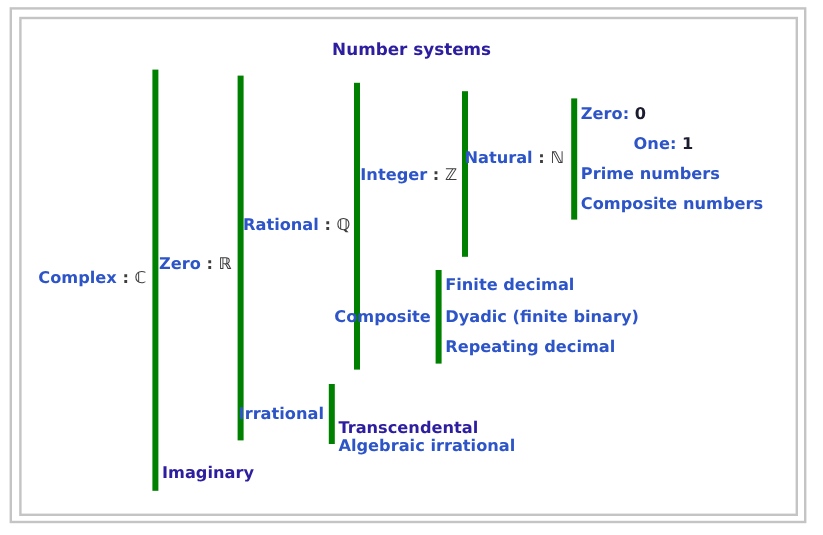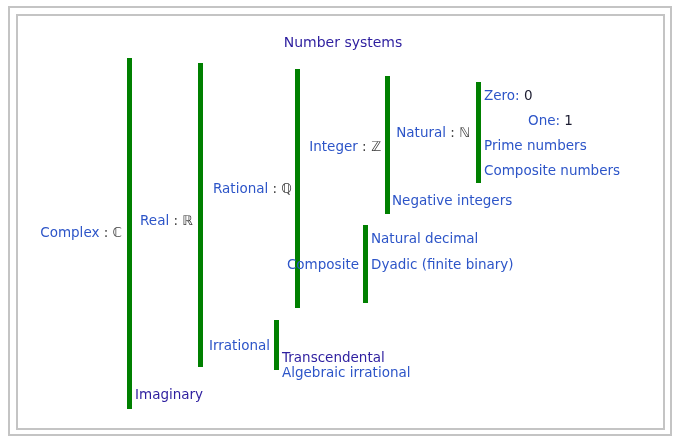--- a/index.html
+++ b/index.html
@@ -7,20 +7,21 @@
     padding: 0;
     background: #ffffff;
     font-family: "DejaVu Sans", "Liberation Sans", sans-serif;
   }
   .stage {
     position: relative;
     width: 686px;
     height: 446px;
     background: #ffffff;
     overflow: hidden;
+    font-weight: bold;
   }
   .frame {
     position: absolute;
     box-sizing: border-box;
     border: 2px solid var(--border, #c4c4c4);
     background: transparent;
   }
   .frame.outer { left: 8px; top: 6px; width: 664px; height: 430px; }
   .frame.inner { left: 16px; top: 14px; width: 649px; height: 416px; }
 
@@ -96,21 +97,21 @@
   <div class="bar b-rational"></div>
   <div class="bar b-integer"></div>
   <div class="bar b-natural"></div>
   <div class="bar b-fraction"></div>
   <div class="bar b-irrational"></div>
 
   <div class="lbl ra l-complex">
     <span class="link">Complex</span><span class="sym"> : ℂ</span>
   </div>
   <div class="lbl ra l-real">
-    <span class="link">Real</span><span class="sym"> : ℝ</span>
+    <span class="link">Zero</span><span class="sym"> : ℝ</span>
   </div>
   <div class="lbl ra l-rational">
     <span class="link">Rational</span><span class="sym"> : ℚ</span>
   </div>
   <div class="lbl ra l-integer">
     <span class="link">Integer</span><span class="sym"> : ℤ</span>
   </div>
   <div class="lbl ra l-natural">
     <span class="link">Natural</span><span class="sym"> : ℕ</span>
   </div>
@@ -126,28 +127,28 @@
   </div>
   <div class="lbl l-one">
     <span class="link">One:</span><span class="val"> 1</span>
   </div>
   <div class="lbl l-composite">
     <span class="link">Composite numbers</span>
   </div>
   <div class="lbl l-prime">
     <span class="link">Prime numbers</span>
   </div>
-  <div class="lbl l-negative">
-    <span class="link">Negative integers</span>
-  </div>
   <div class="lbl l-finite">
-    <span class="link">Natural decimal</span>
+    <span class="link">Finite decimal</span>
   </div>
   <div class="lbl l-dyadic">
     <span class="link">Dyadic (finite binary)</span>
+  </div>
+  <div class="lbl l-repeating">
+    <span class="link">Repeating decimal</span>
   </div>
   <div class="lbl l-algebraic">
     <span class="link">Algebraic irrational</span>
   </div>
   <div class="lbl l-transcendental">
     <span class="vlink">Transcendental</span>
   </div>
   <div class="lbl l-imaginary">
     <span class="vlink">Imaginary</span>
   </div>

